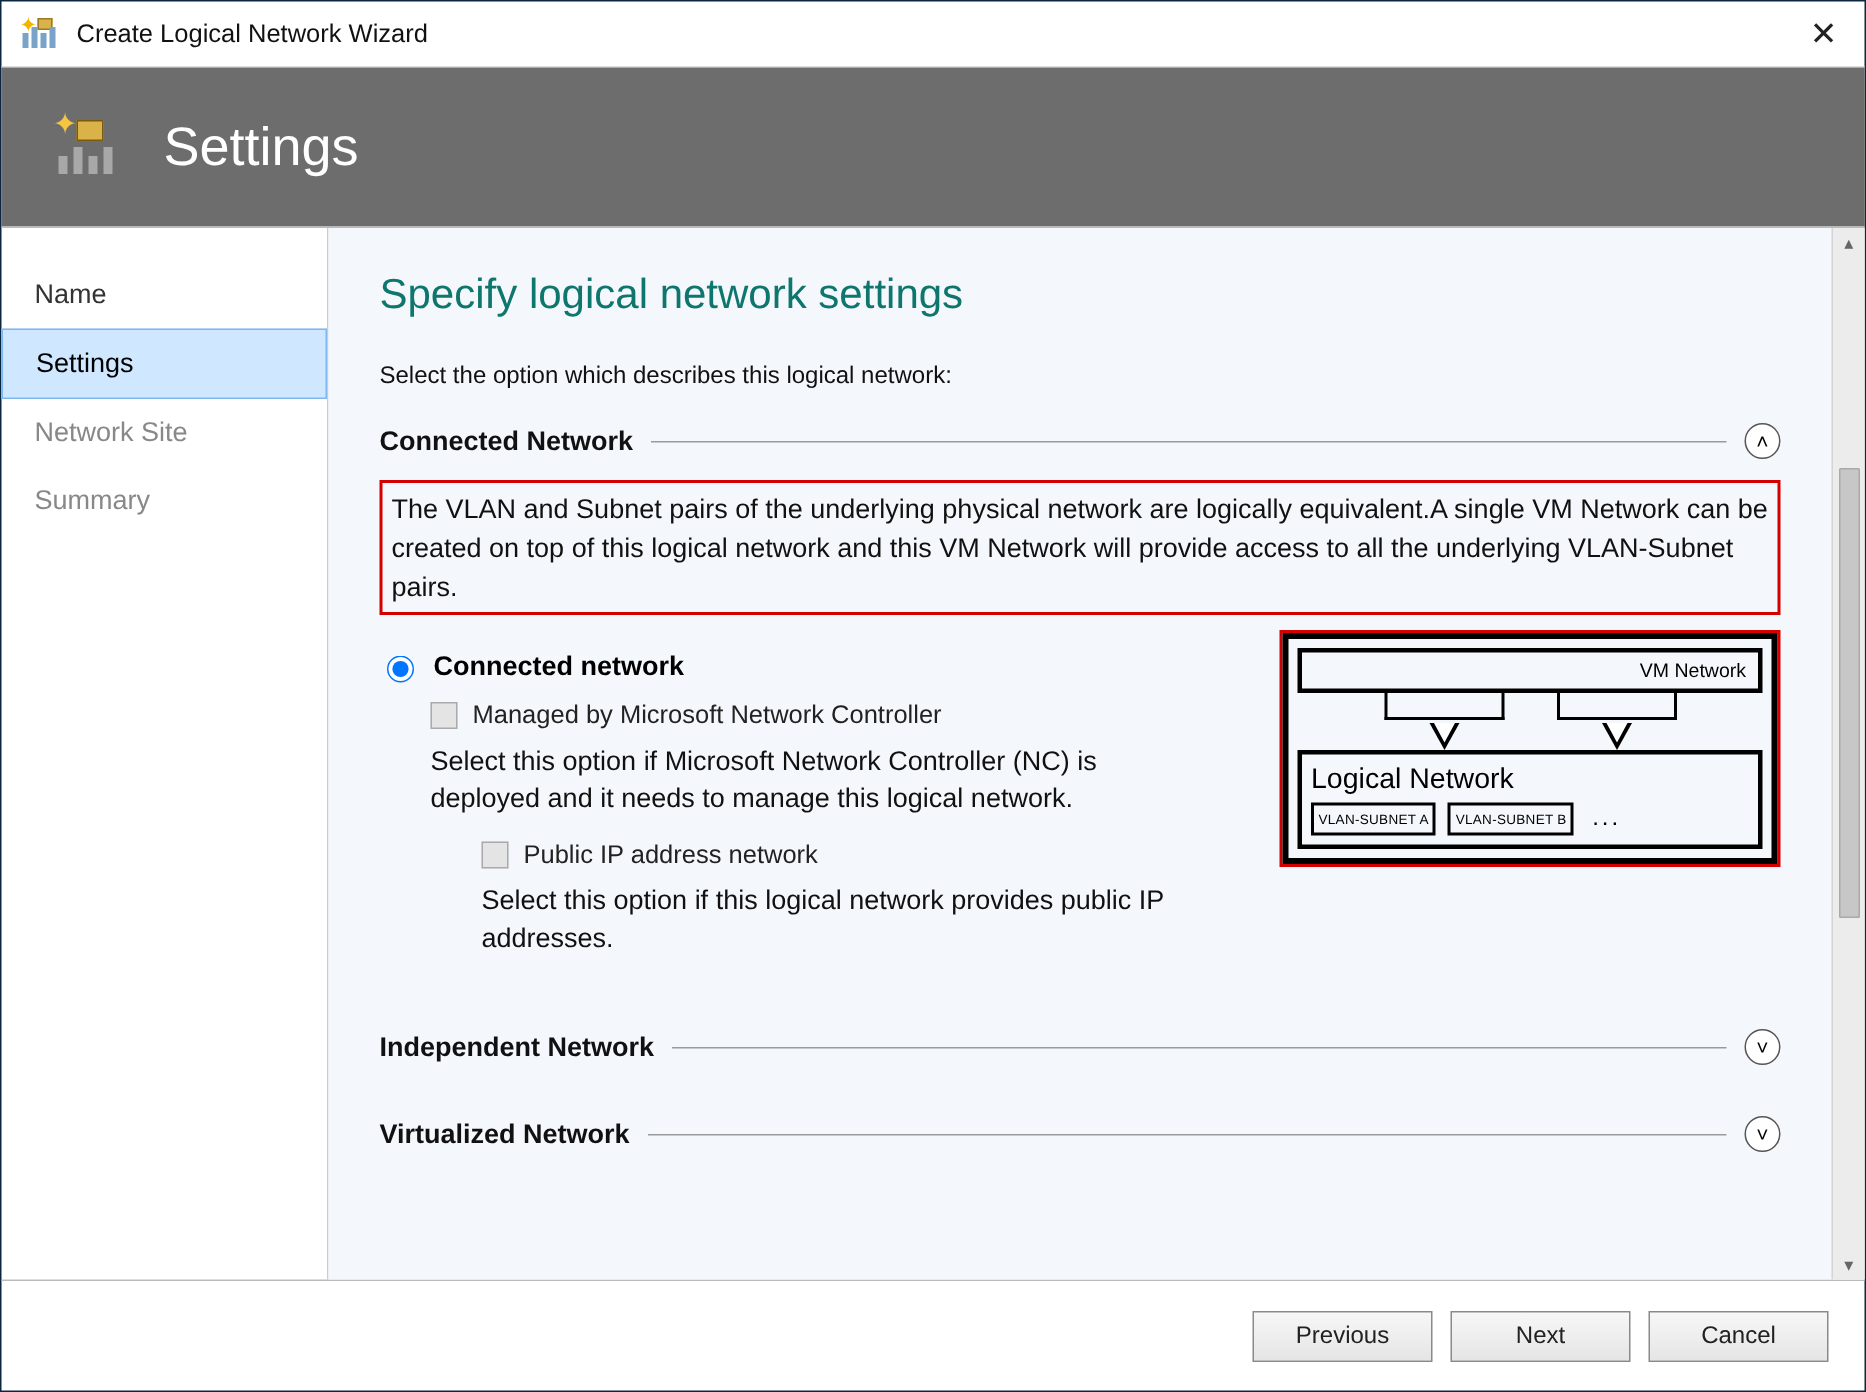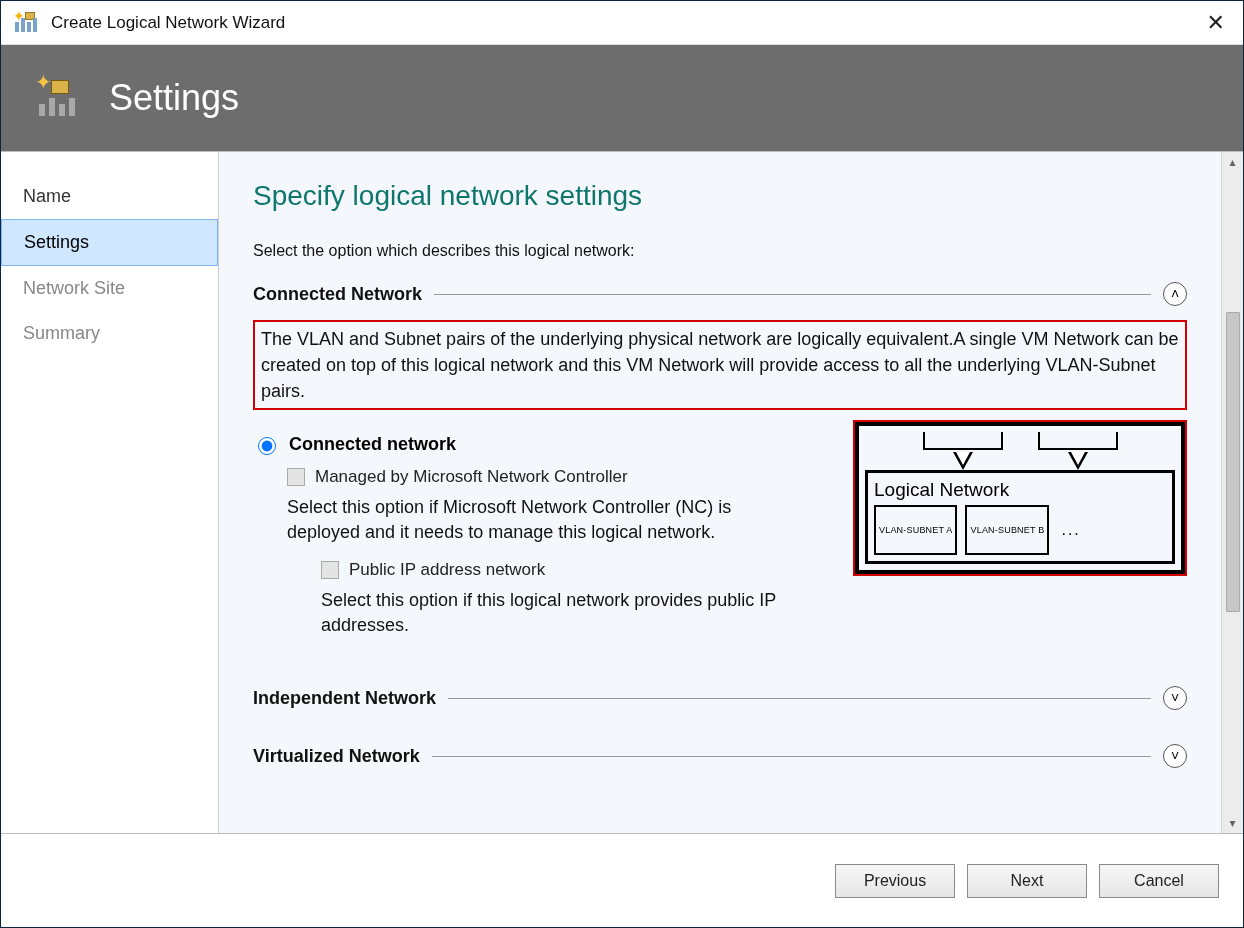--- a/index.html
+++ b/index.html
@@ -43,23 +43,23 @@
   .diagram { border:4px solid #000; width:330px; padding:6px; position:relative; }
   .dg-vm { border:3px solid #000; padding:4px 8px; text-align:right; font-size:13px; height:30px; }
   .dg-arrows { display:flex; justify-content:space-around; padding:0 40px; height:38px; }
   .arrowunit { position:relative; width:80px; }
   .arr-box { position:absolute; top:0; width:80px; height:18px; border:2px solid #000; border-top:0; }
   .arr-v { position:absolute; bottom:0; left:50%; transform:translateX(-50%); width:0; height:0; border-left:10px solid transparent; border-right:10px solid transparent; border-top:18px solid #000; }
   .arr-v::after { content:""; position:absolute; top:-18px; left:-7px; width:0; height:0; border-left:7px solid transparent; border-right:7px solid transparent; border-top:13px solid #fff; }
   .dg-logical { border:3px solid #000; padding:6px 6px 6px 6px; }
   .dg-logical-lbl { text-align:left; font-size:19px; padding:0 4px 4px 0; }
   .dg-subnets { display:flex; gap:8px; align-items:center; }
-  .dg-sub { border:2px solid #000; font-size:9px; padding:18px 3px; letter-spacing:0.2px; }
+  .dg-sub { border:2px solid #000; font-size:9px; padding:4px 3px; letter-spacing:0.2px; }
   .dg-ell { font-size:16px; letter-spacing:2px; padding-left:4px; }
-  .footer { height:94px; border-top:1px solid #bbb; display:flex; align-items:center; justify-content:flex-end; gap:12px; padding:0 24px; }
+  .footer { height:74px; border-top:1px solid #bbb; display:flex; align-items:center; justify-content:flex-end; gap:12px; padding:0 24px; }
   .btn { width:120px; height:34px; border:1px solid #8a8a8a; background:linear-gradient(#f7f7f7,#e5e5e5); font-size:16px; color:#222; cursor:pointer;}
   
   .neticon-bar { position:absolute; bottom:2px; width:4px; background:#7aa3c9; }
   .neticon-star { position:absolute; top:-4px; left:-2px; color:#f5b400; font-size:14px; }
   .neticon-bar.b1 { left:0; height:10px;} .neticon-bar.b2 { left:6px; height:14px;} .neticon-bar.b3 { left:12px; height:10px;} .neticon-bar.b4 { left:18px; height:14px;}
   .neticon-node { position:absolute; top:0px; left:10px; width:10px; height:8px; background:#d9b24a; border:1px solid #9a7a20; }
   
   .bicon-base { position:absolute; bottom:6px; left:0; width:50px; height:12px; }
   .bicon-bar { position:absolute; bottom:0; width:6px; background:#a8a8a8; }
   .bicon-bar.b1{left:2px;height:12px;} .bicon-bar.b2{left:12px;height:18px;} .bicon-bar.b3{left:22px;height:12px;} .bicon-bar.b4{left:32px;height:18px;}
@@ -139,20 +139,21 @@
 
             <div class="chk-row" style="margin-left:68px;">
               <span class="chk"></span>
               <span class="chk-label">Public IP address network</span>
             </div>
             <div class="help" style="margin-left:68px;">Select this option if this logical network provides public IP addresses.</div>
           </div>
 
           <div class="diagram-outer">
             <div class="diagram">
+              <div class="dg-vm">VM Network</div>
               <div class="dg-arrows">
                 <div class="arrowunit">
                     <div class="arr-box"></div>
                     <div class="arr-v"></div>
                   </div>
                 <div class="arrowunit">
                     <div class="arr-box"></div>
                     <div class="arr-v"></div>
                   </div>
               </div>

